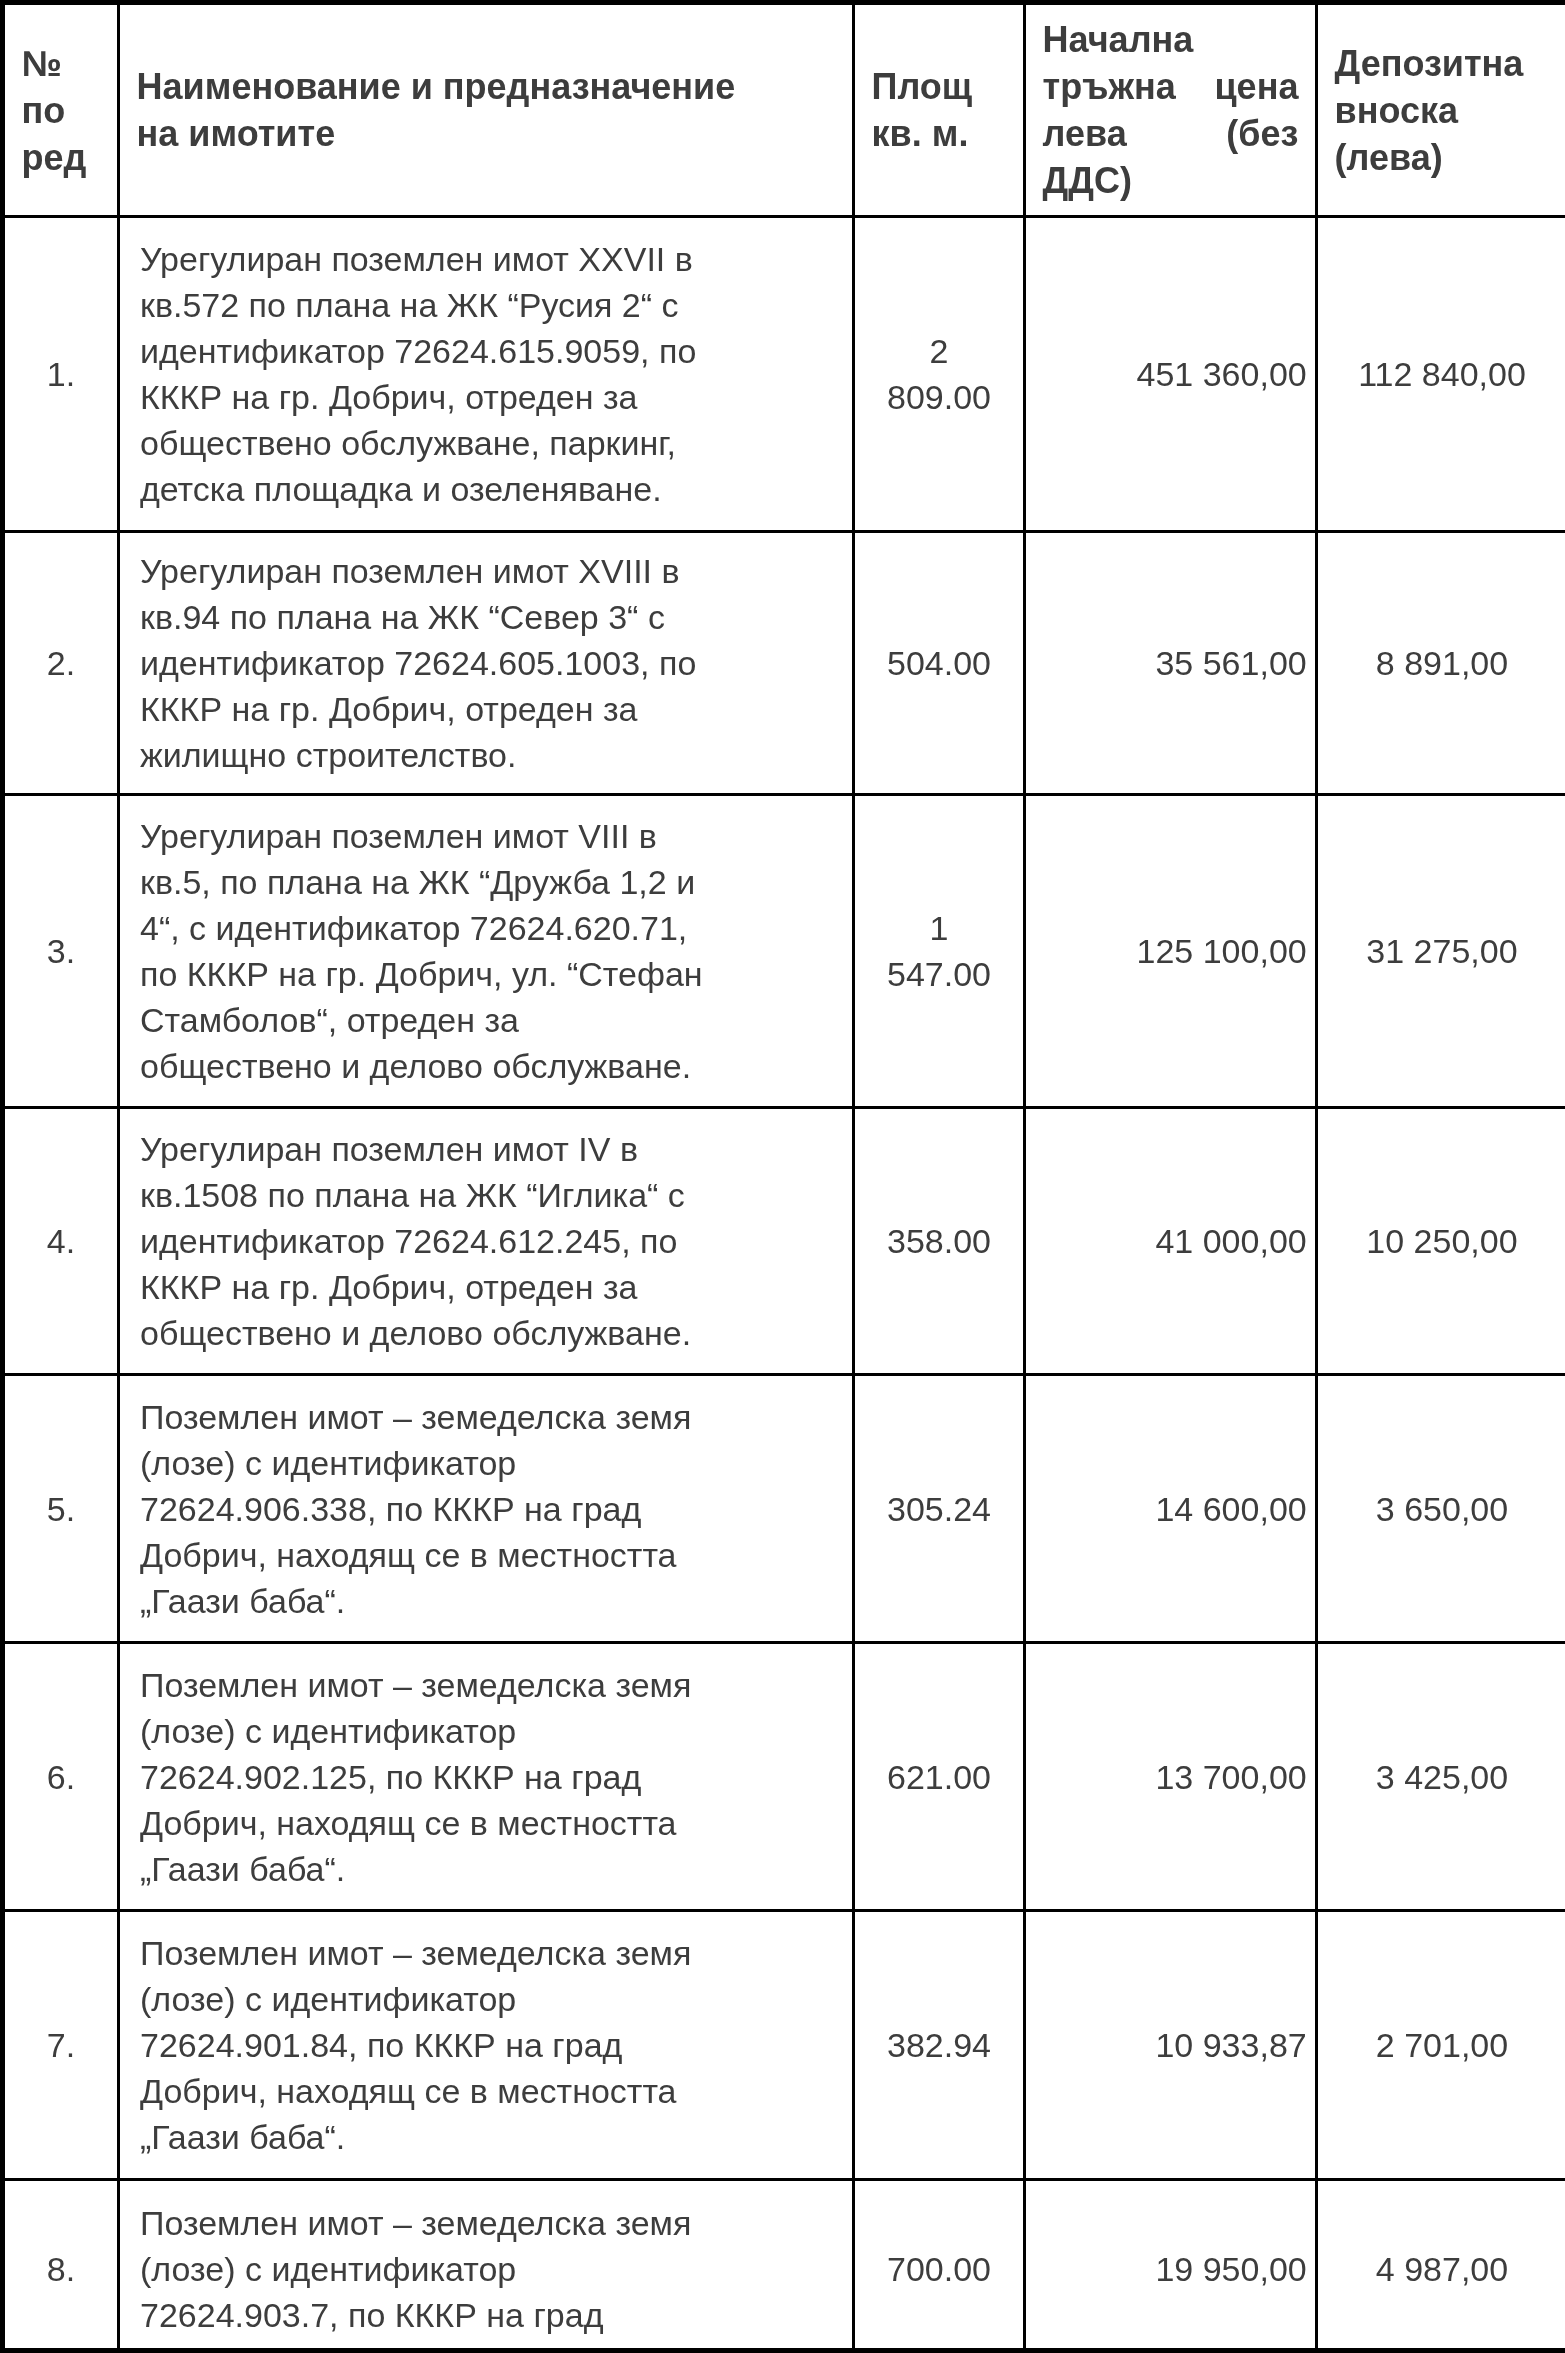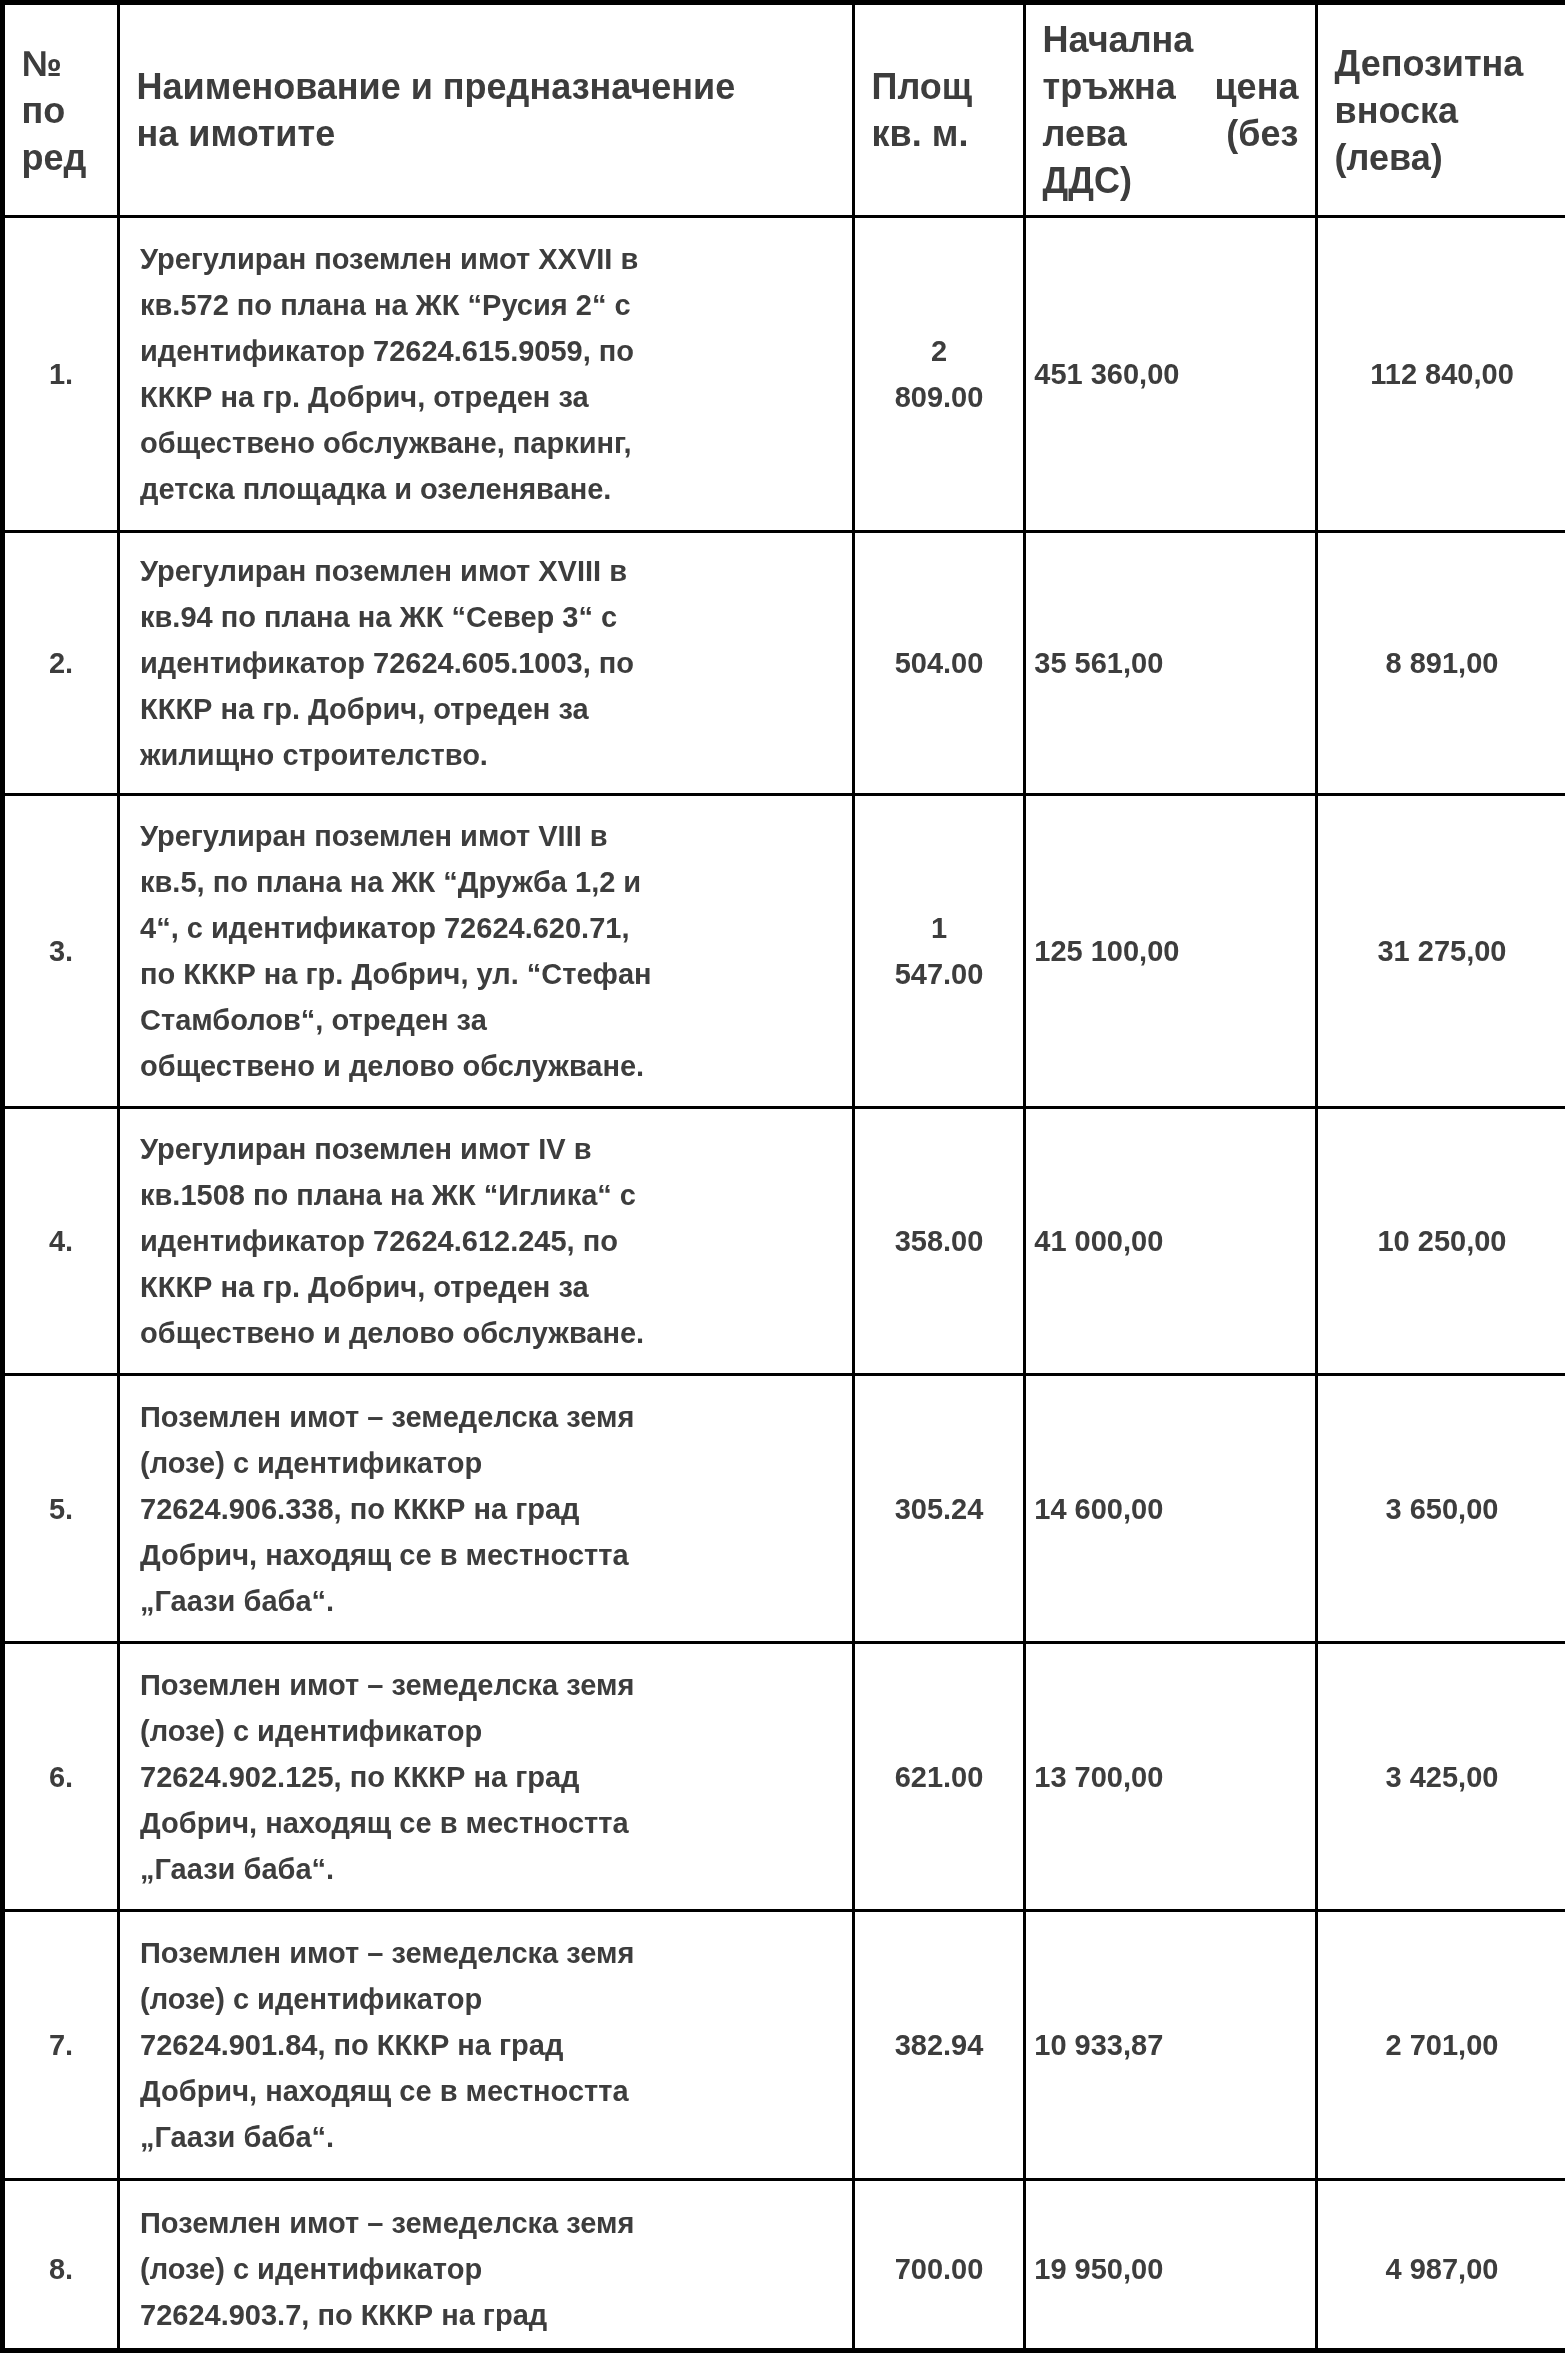--- a/index.html
+++ b/index.html
@@ -34,28 +34,28 @@
     font-size: 36px;
     line-height: 47px;
     font-weight: bold;
     text-align: left;
     padding: 10px 16.6px;
   }
   th.pre { white-space: pre-line; }
   th.justify { text-align: justify; }
 
   td {
-    font-size: 29px;
+    font-size: 34px;
     line-height: 46px;
-    font-weight: bold;
+    font-weight: normal;
   }
   td.num   { text-align: center; padding: 6.6px 5px; }
   td.desc  { text-align: left; white-space: pre-line; padding: 11.6px 21.5px 11.6px 20px; }
   td.area  { text-align: center; white-space: pre-line; padding: 6.6px 5px; }
-  td.price { text-align: left; white-space: nowrap; padding: 6.6px 8.3px; }
+  td.price { text-align: right; white-space: nowrap; padding: 6.6px 8.3px; }
   td.dep   { text-align: center; white-space: nowrap; padding: 6.6px 8.3px; }
 
   tr.rh-head { height: 214px; }
   tr.rh-1 { height: 315px; }
   tr.rh-2 { height: 263px; }
   tr.rh-3 { height: 313px; }
   tr.rh-4 { height: 267px; }
   tr.rh-5 { height: 268px; }
   tr.rh-6 { height: 268px; }
   tr.rh-7 { height: 269px; }

